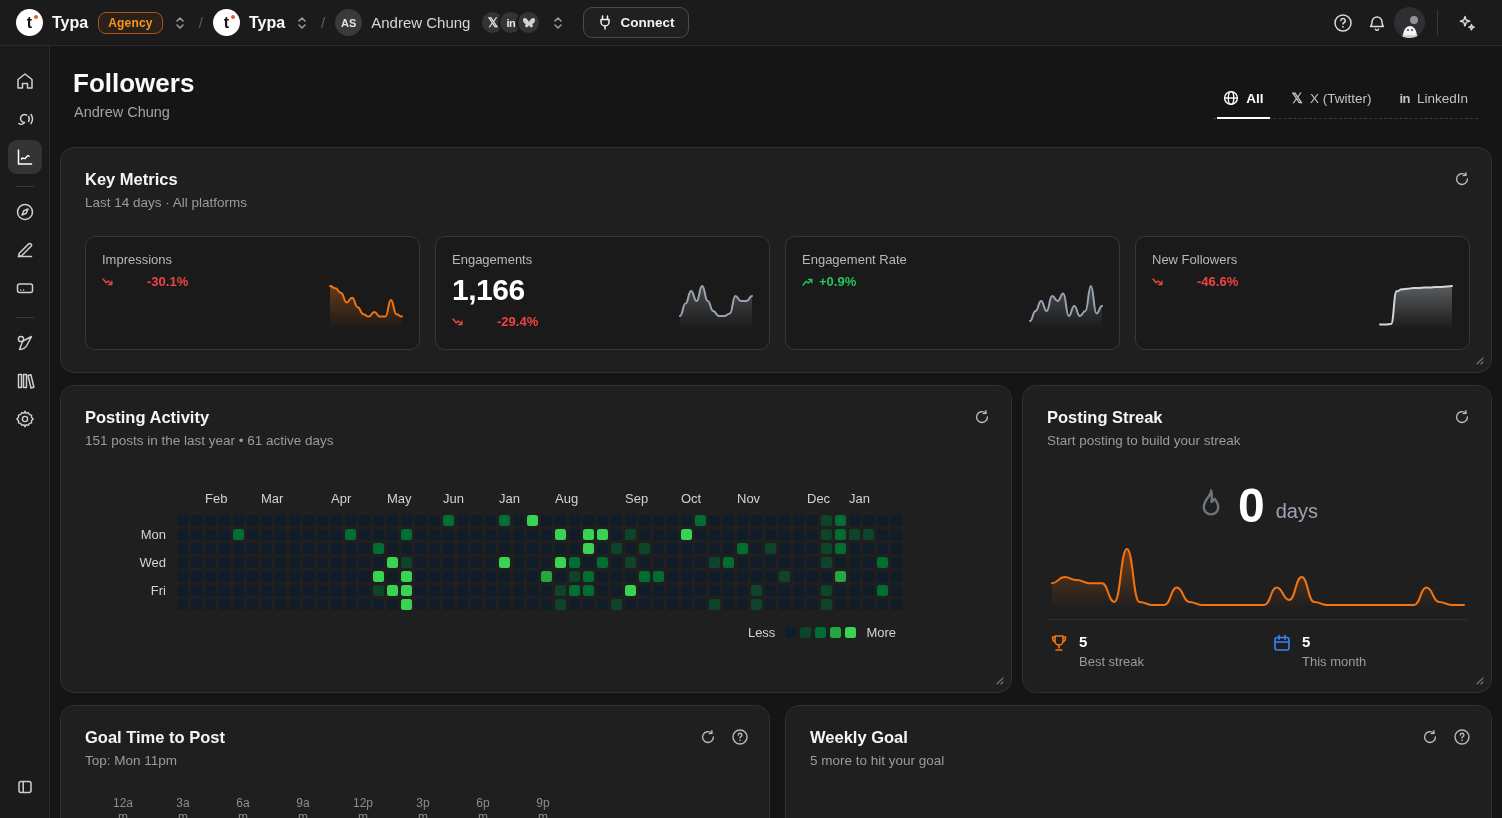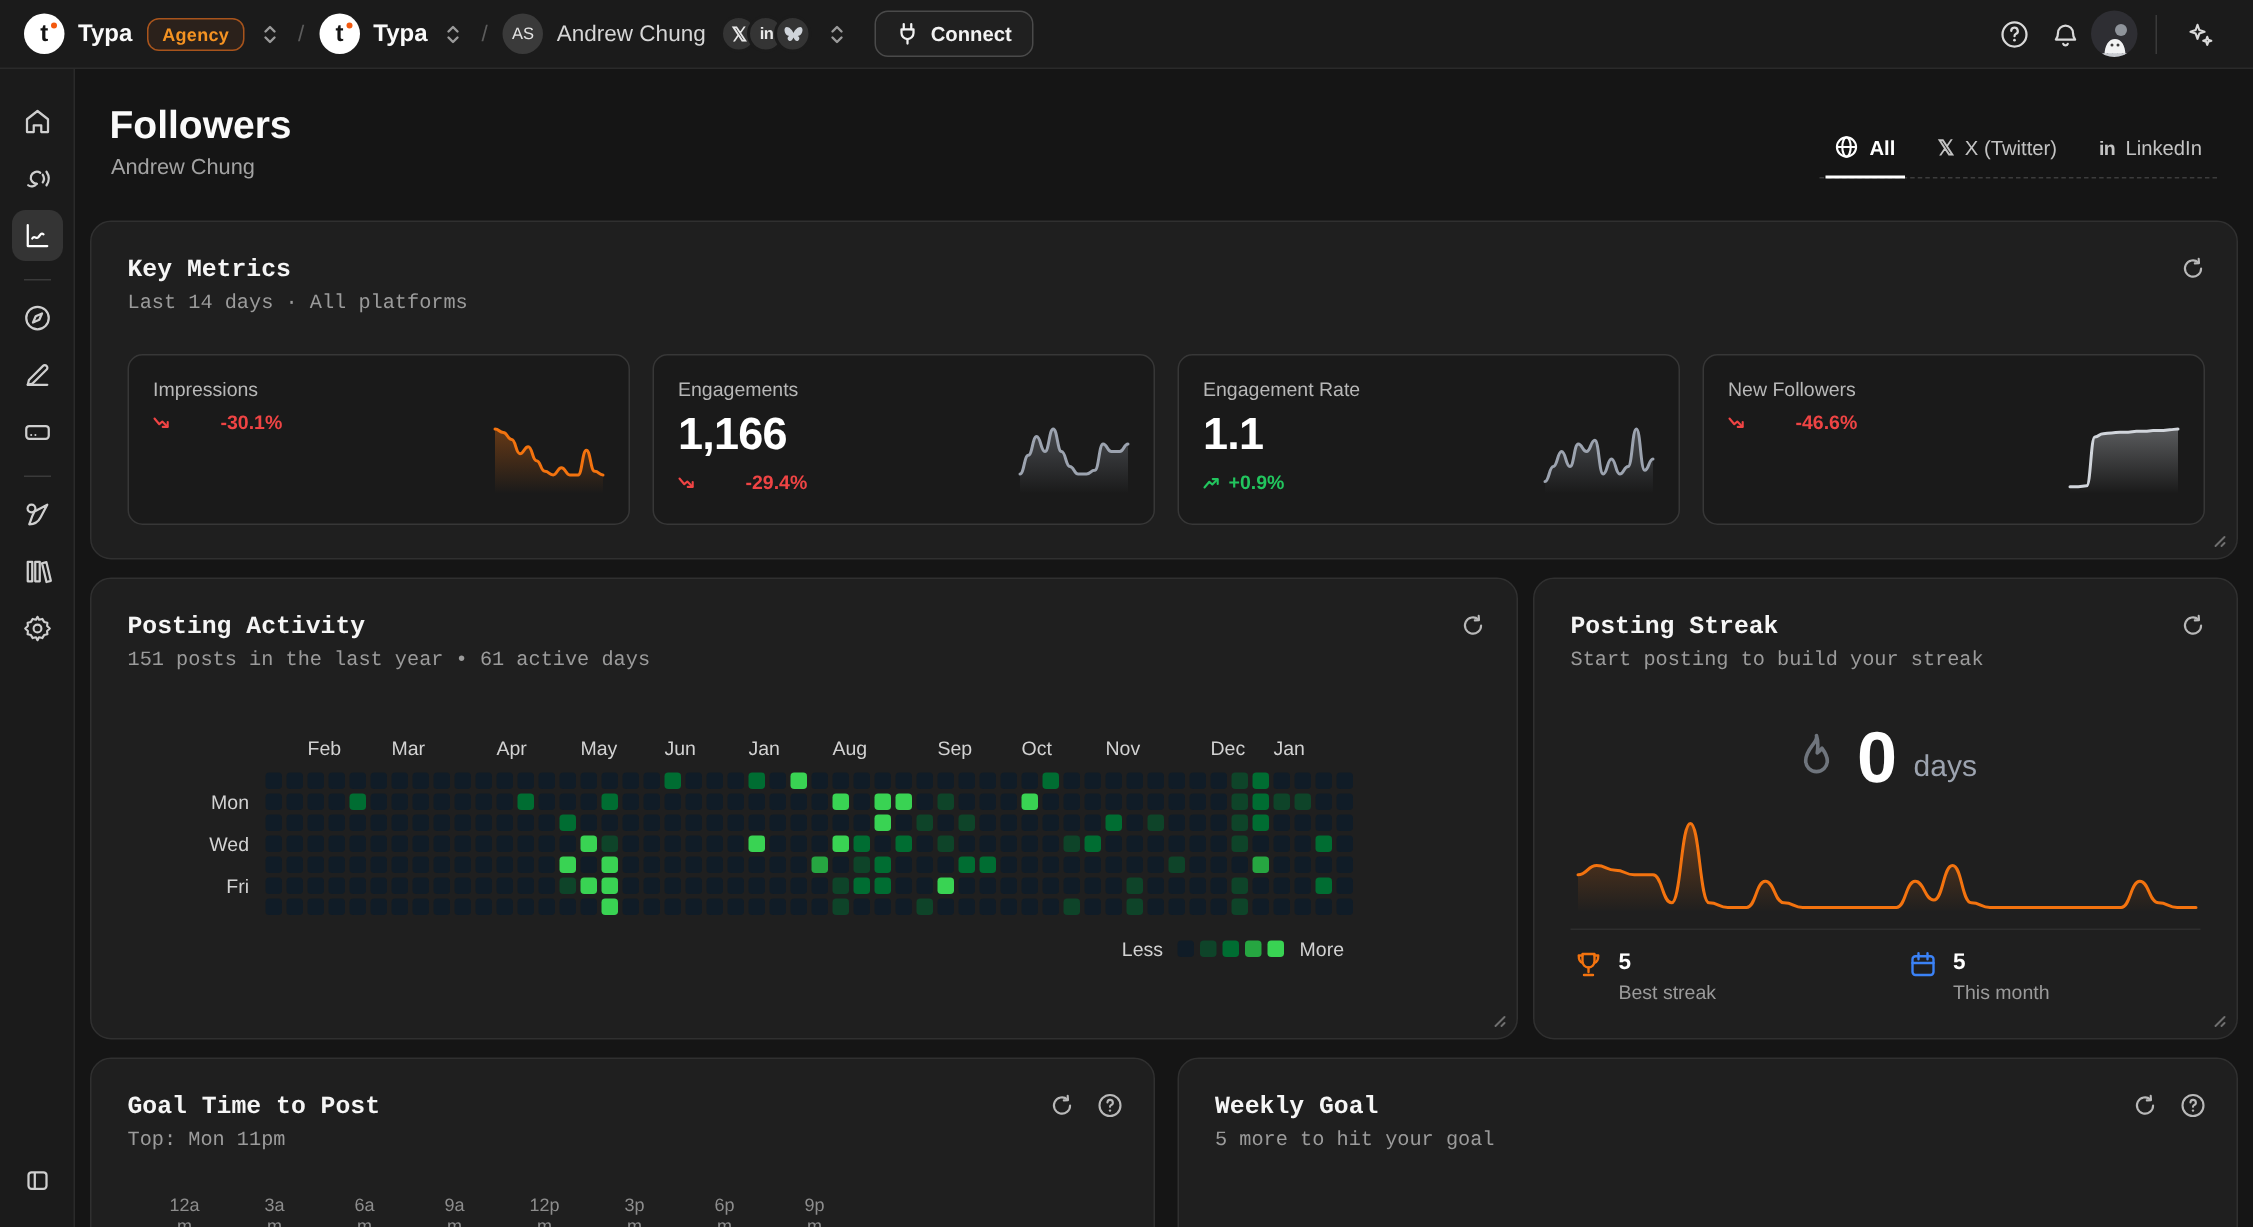--- a/index.html
+++ b/index.html
@@ -15,21 +15,21 @@
     align-items:center; justify-content:center; font-weight:800; color:#141414; font-size:16px; position:relative; }
   .logo-circle i { font-style:normal; }
   .logo-circle::after { content:""; position:absolute; right:5px; top:6px; width:4px; height:4px;
     border-radius:50%; background:#f3590f; }
   .brand-name { font-size:16px; font-weight:700; margin-left:9px; color:#fafafa; }
   .badge { margin-left:10px; font-size:12px; font-weight:700; color:#f59322; border:1px solid #a8541c;
     background:rgba(243,115,34,.08); padding:3px 9px; border-radius:8px; letter-spacing:.2px; }
   .updown { margin-left:8px; color:#9a9a9a; display:flex; align-items:center; cursor:pointer; padding:3px; border-radius:5px; }
   .crumb-sep { color:#5c5c5c; font-size:15px; margin:0 10px; }
   .avatar-initials { width:27px; height:27px; border-radius:50%; background:#3a3a3a; color:#e5e5e5;
-    font-size:11px; font-weight:400; display:flex; align-items:center; justify-content:center; }
+    font-size:11px; font-weight:700; display:flex; align-items:center; justify-content:center; }
   .crumb-name { font-size:15px; color:#d6d6d6; margin-left:9px; }
   .platform-stack { display:flex; margin-left:10px; }
   .pcirc { width:25px; height:25px; border-radius:50%; background:#343434; border:2px solid #1b1b1b;
     display:flex; align-items:center; justify-content:center; color:#e8e8e8; font-weight:700; }
   .pcirc + .pcirc { margin-left:-7px; }
   .pcirc .xg { font-size:13px; } .pcirc .ing { font-size:11px; letter-spacing:-.5px; }
   .connect-btn { margin-left:16px; height:31px; display:flex; align-items:center; gap:8px;
     background:#202020; border:1px solid #4a4a4a; border-radius:9px; padding:0 14px; color:#f2f2f2;
     font-size:13.5px; font-weight:600; cursor:pointer; }
   .tb-icon { color:#d9d9d9; display:flex; align-items:center; justify-content:center; width:34px; height:34px;
@@ -53,21 +53,21 @@
   .page-sub { position:absolute; left:24px; top:58px; font-size:14.5px; color:#a3a3a3; }
   .tabs { position:absolute; right:24px; top:36px; display:flex; gap:8px; border-bottom:1px dashed #3c3c3c; }
   .tab { display:flex; align-items:center; gap:7px; font-size:13.5px; color:#c3c3c3; padding:8px 10px 12px;
     cursor:pointer; position:relative; }
   .tab.active { color:#fff; font-weight:600; }
   .tab.active::after { content:""; position:absolute; left:4px; right:4px; bottom:-1px; height:2px; background:#fff; }
 
   .card { position:absolute; background:#1f1f1f; border:1px solid #303030; border-radius:14px; }
   .card-title { font-size:16.5px; font-weight:700; color:#f5f5f5; }
   .card-sub { font-size:13.5px; color:#9b9b9b; margin-top:6px; }
-  .card-head { position:absolute; left:24px; top:22px;font-family:Liberation Mono, monospace; }
+  .card-head { position:absolute; left:24px; top:22px; }
   .head-icons { position:absolute; right:18px; top:20px; display:flex; gap:10px; color:#b9b9b9; }
   .hicon { width:22px; height:22px; display:flex; align-items:center; justify-content:center; cursor:pointer; }
   .grip { position:absolute; right:7px; bottom:7px; color:#6f6f6f; cursor:nwse-resize; }
 
   
   #key-metrics { left:10px; top:101px; width:1432px; height:226px; }
   .metric-row { position:absolute; left:24px; top:88px; display:flex; gap:15px; }
   .metric-card { width:335px; height:114px; background:#1a1a1a; border:1px solid #373737; border-radius:10px;
     padding:15px 16px; position:relative; }
   .metric-label { font-size:13px; color:#b8b8b8; }
@@ -346,21 +346,20 @@
                 <stop offset="0" stop-color="#9ca3af" stop-opacity="0.35"></stop>
                 <stop offset="1" stop-color="#9ca3af" stop-opacity="0"></stop>
               </linearGradient>
             </defs>
             <path d="M3,33 C5.769230769230769,33 5.769230769230769,20.5 8.538461538461538,20.5 C11.307692307692307,20.5 11.307692307692307,8 14.076923076923077,8 C16.846153846153847,8 16.846153846153847,18 19.615384615384617,18 C22.384615384615387,18 22.384615384615387,3 25.153846153846153,3 C27.923076923076923,3 27.923076923076923,18 30.692307692307693,18 C33.46153846153847,18 33.46153846153847,28 36.23076923076923,28 C39,28 39,33 41.76923076923077,33 C44.53846153846153,33 44.53846153846153,33 47.30769230769231,33 C50.07692307692308,33 50.07692307692308,30.5 52.84615384615385,30.5 C55.61538461538461,30.5 55.61538461538461,13 58.38461538461539,13 C61.15384615384615,13 61.15384615384615,18 63.92307692307692,18 C66.6923076923077,18 66.6923076923077,18 69.46153846153847,18 C72.23076923076923,18 72.23076923076923,13 75,13 L75,46 L3,46 Z" fill="url(#sg1)"></path>
             <path d="M3,33 C5.769230769230769,33 5.769230769230769,20.5 8.538461538461538,20.5 C11.307692307692307,20.5 11.307692307692307,8 14.076923076923077,8 C16.846153846153847,8 16.846153846153847,18 19.615384615384617,18 C22.384615384615387,18 22.384615384615387,3 25.153846153846153,3 C27.923076923076923,3 27.923076923076923,18 30.692307692307693,18 C33.46153846153847,18 33.46153846153847,28 36.23076923076923,28 C39,28 39,33 41.76923076923077,33 C44.53846153846153,33 44.53846153846153,33 47.30769230769231,33 C50.07692307692308,33 50.07692307692308,30.5 52.84615384615385,30.5 C55.61538461538461,30.5 55.61538461538461,13 58.38461538461539,13 C61.15384615384615,13 61.15384615384615,18 63.92307692307692,18 C66.6923076923077,18 66.6923076923077,18 69.46153846153847,18 C72.23076923076923,18 72.23076923076923,13 75,13" fill="none" stroke="#9ca3af" stroke-width="2" stroke-linecap="round" stroke-linejoin="round"></path>
           </svg>
       </div>
       <div class="metric-card">
         <div class="metric-label">Engagement Rate</div>
-        <div class="metric-value">1.1</div>
         <div class="metric-delta delta-up">
           <svg width="11" height="10" viewBox="0 0 11 10" fill="none" stroke="currentColor" stroke-width="1.4" stroke-linecap="round" stroke-linejoin="round">
               <path d="M1 8l3.2-3.8 2 1.8L9.5 2.7"></path>
               <path d="M9.8 5.7V2.4H6.5"></path>
             </svg>
           <span>+0.9%</span>
         </div>
         <svg class="spark" width="78" height="46">
             <defs>
               <linearGradient id="sg2" x1="0" y1="0" x2="0" y2="1">

